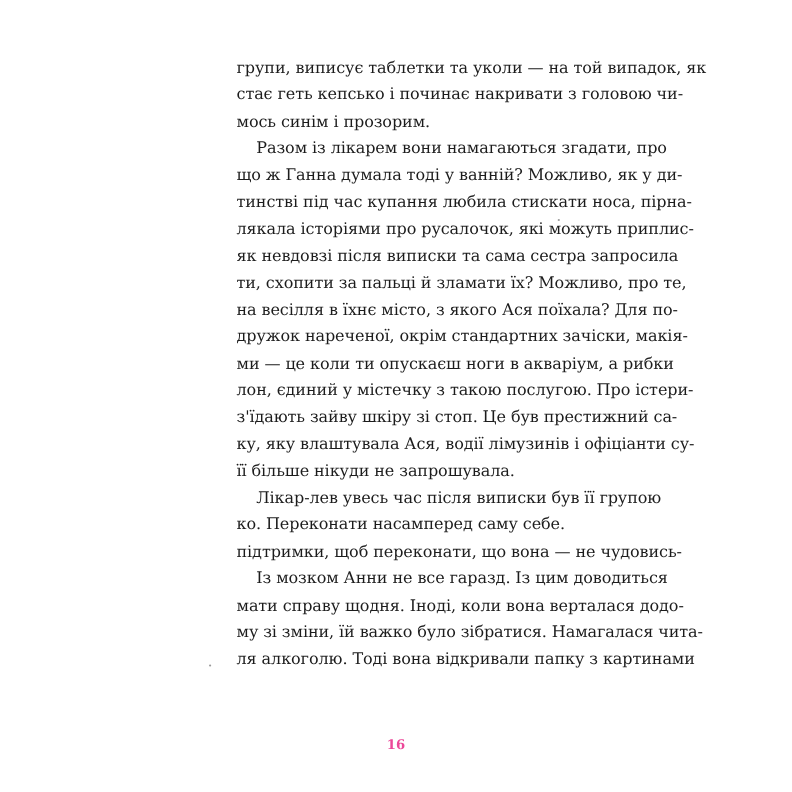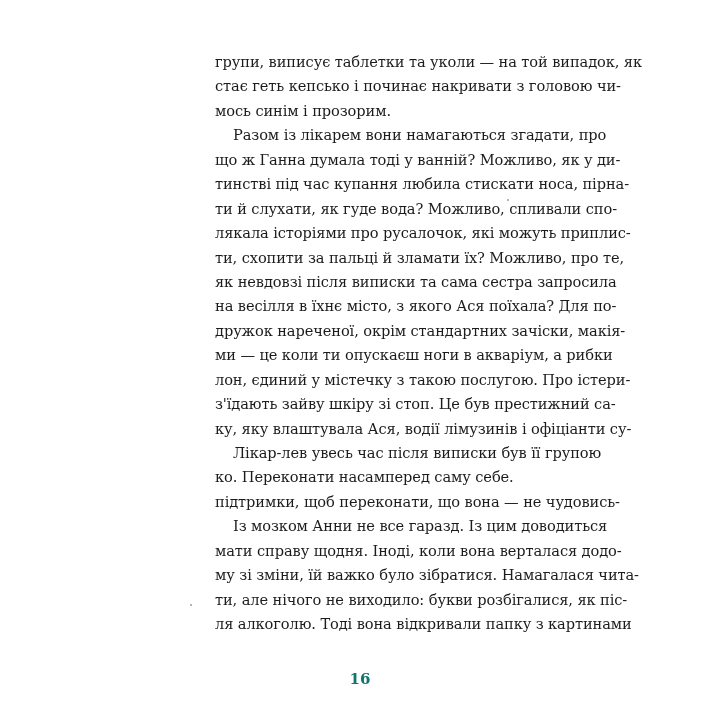--- a/index.html
+++ b/index.html
@@ -43,57 +43,56 @@
     .line.indent {
       padding-left: 18px;
     }
     .page-number {
       position: absolute;
       left: 340px;
       top: 670px;
       width: 40px;
       text-align: center;
       font-family: "DejaVu Serif", "Liberation Serif", serif;
-      font-size: 15px;
+      font-size: 12px;
       font-weight: bold;
-      color: #0f766e;
+      color: #ec4899;
     }
     .speck {
       position: absolute;
       width: 2px; height: 2px;
       border-radius: 50%;
       background: #9a9a9a;
     }
   </style>
 </head>
 <body>
 
 <div class="page">
   <div class="text-column" id="text-column">
       <span class="line">групи, виписує таблетки та уколи — на той випадок, як</span>
       <span class="line">стає геть кепсько і починає накривати з головою чи-</span>
       <span class="line last">мось синім і прозорим.</span>
       <span class="line indent">Разом із лікарем вони намагаються згадати, про</span>
       <span class="line">що ж Ганна думала тоді у ванній? Можливо, як у ди-</span>
       <span class="line">тинстві під час купання любила стискати носа, пірна-</span>
-      <span class="line">ти й слухати, як гуде вода? Можливо, спливали спо-</span>
       <span class="line">лякала історіями про русалочок, які можуть приплис-</span>
+      <span class="line">як невдовзі після виписки та сама сестра запросила</span>
       <span class="line">ти, схопити за пальці й зламати їх? Можливо, про те,</span>
-      <span class="line">як невдовзі після виписки та сама сестра запросила</span>
       <span class="line">на весілля в їхнє місто, з якого Ася поїхала? Для по-</span>
       <span class="line">дружок нареченої, окрім стандартних зачіски, макія-</span>
       <span class="line">ми — це коли ти опускаєш ноги в акваріум, а рибки</span>
       <span class="line">лон, єдиний у містечку з такою послугою. Про істери-</span>
       <span class="line">з'їдають зайву шкіру зі стоп. Це був престижний са-</span>
       <span class="line">ку, яку влаштувала Ася, водії лімузинів і офіціанти су-</span>
+      <span class="line last">її більше нікуди не запрошувала.</span>
       <span class="line indent">Лікар-лев увесь час після виписки був її групою</span>
       <span class="line last">ко. Переконати насамперед саму себе.</span>
       <span class="line">підтримки, щоб переконати, що вона — не чудовись-</span>
       <span class="line indent">Із мозком Анни не все гаразд. Із цим доводиться</span>
       <span class="line">мати справу щодня. Іноді, коли вона верталася додо-</span>
       <span class="line">му зі зміни, їй важко було зібратися. Намагалася чита-</span>
-      <span class="line">ти, але нічого не виходило: букви розбігалися, як піс-</span>
       <span class="line">ля алкоголю. Тоді вона відкривали папку з картинами</span>
     </div>
   <div class="page-number">16</div>
   <div class="speck" style="left:190px; top:604px;"></div>
   <div class="speck" style="left:507px; top:199px;"></div>
 </div>
 
 </body></html>

